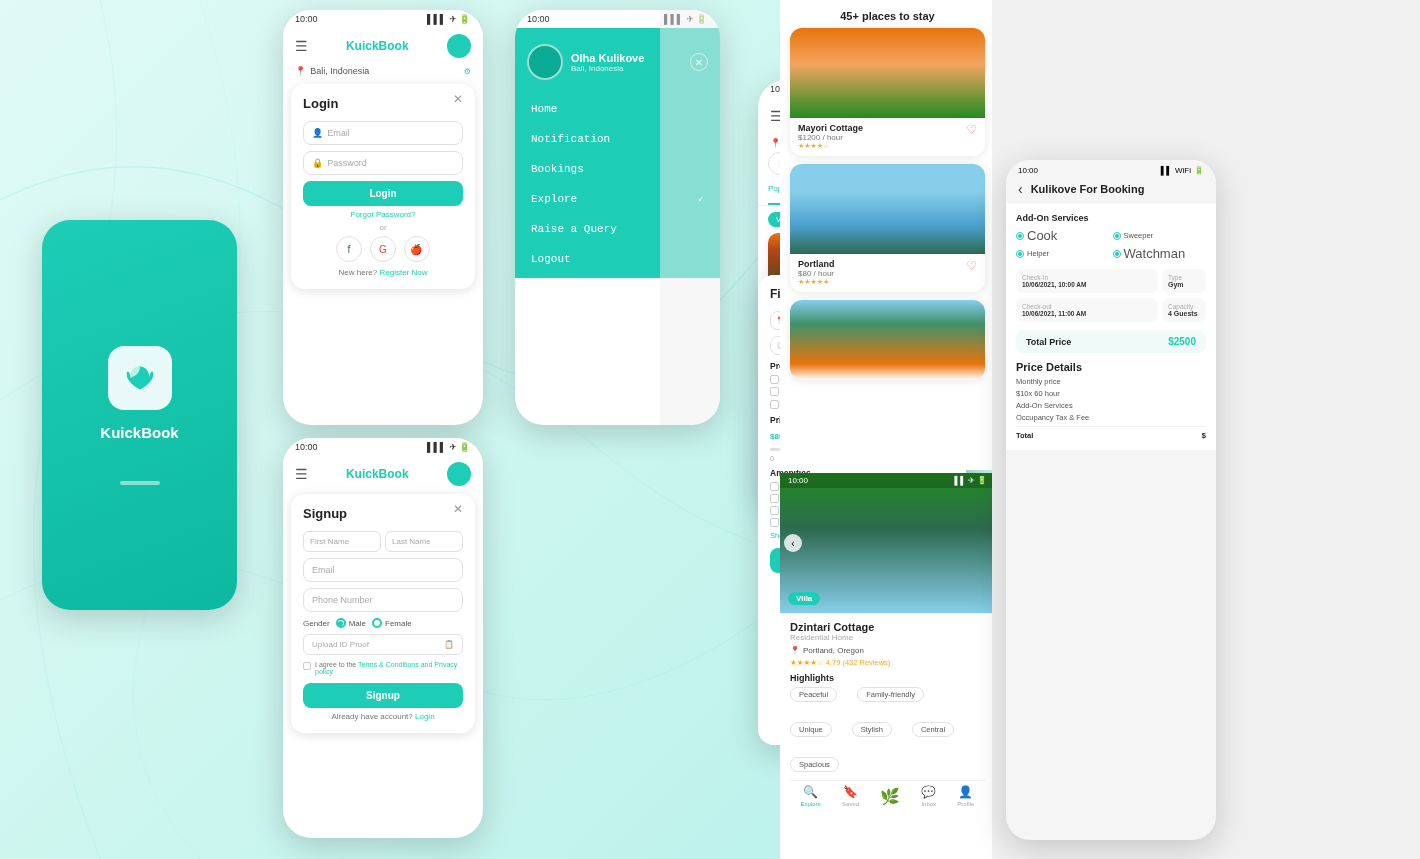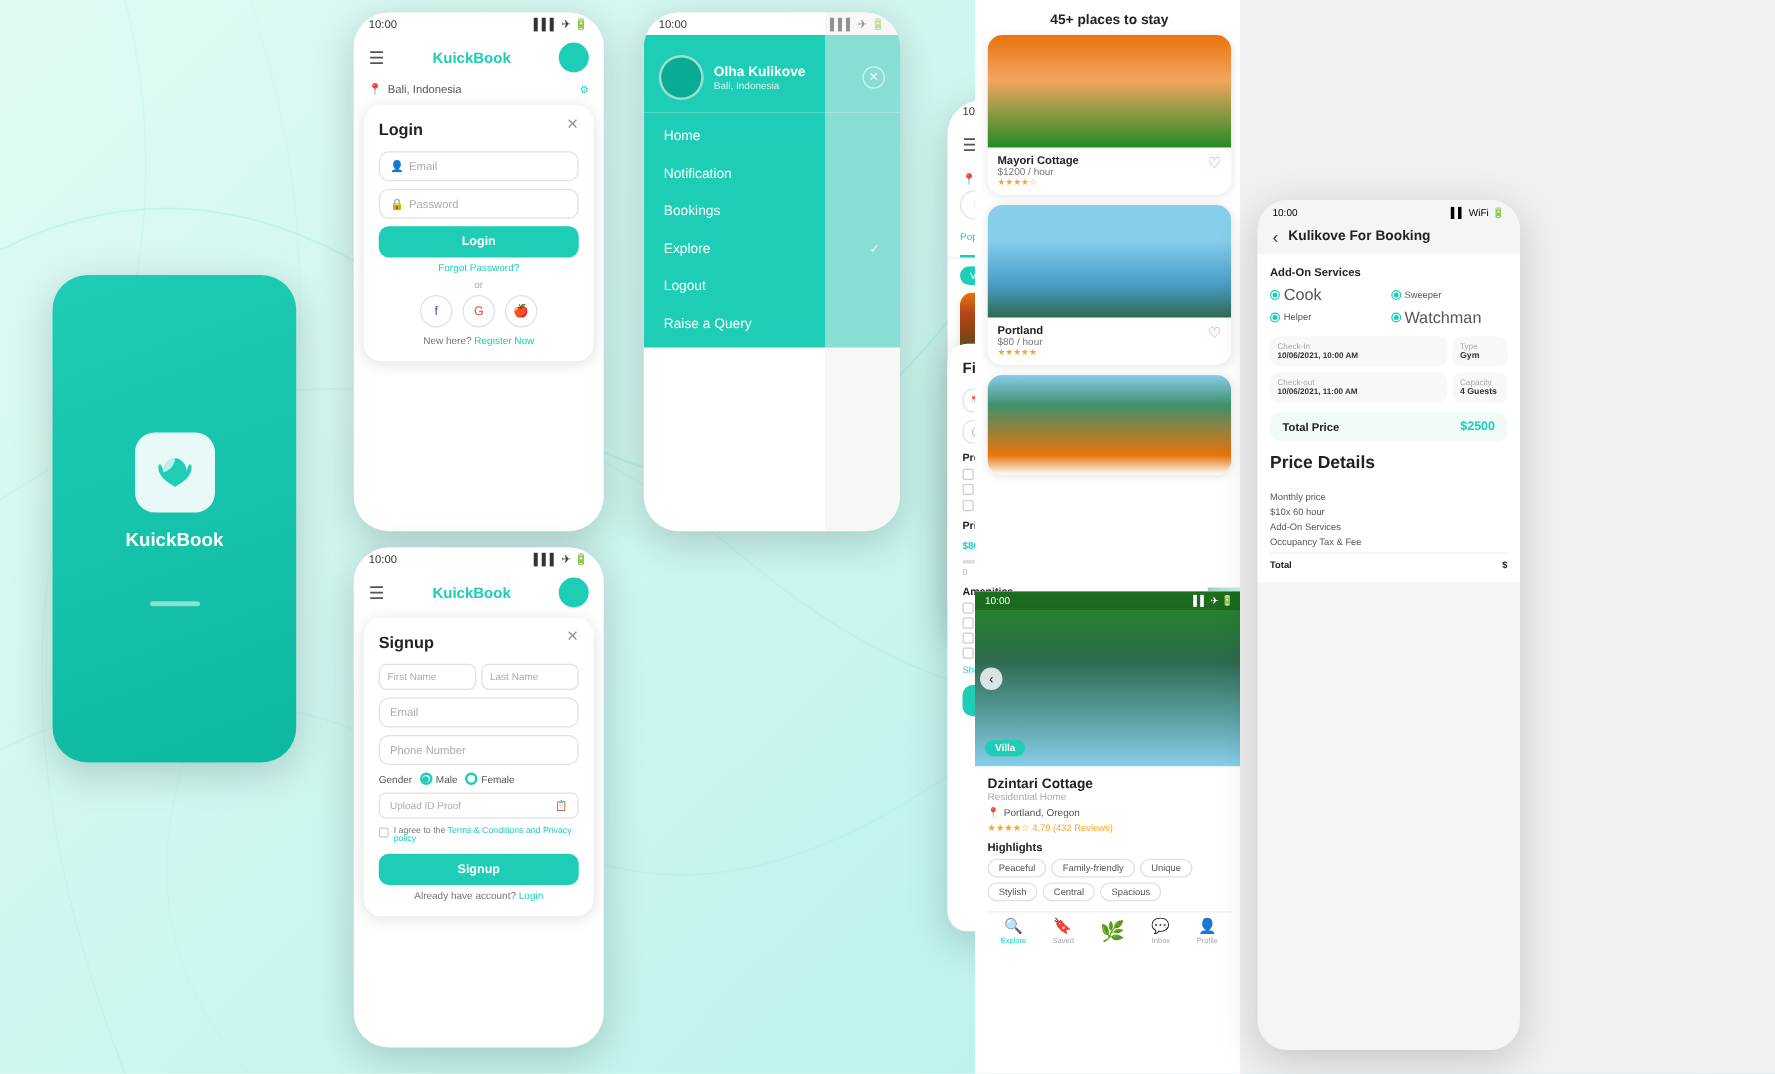--- a/index.html
+++ b/index.html
@@ -197,20 +197,21 @@
       border: 1.5px solid rgba(255,255,255,0.7);
       display: flex; align-items: center; justify-content: center;
       font-size: 10px; color: #fff; cursor: pointer;
     }
     .menu-items { background: #1ecdb5; padding: 4px 0; flex: 1; }
     .menu-item {
       padding: 9px 16px;
       font-size: 11px; color: #fff;
       display: flex; justify-content: space-between; align-items: flex-end;
       cursor: pointer;
+      font-family: Liberation Mono, monospace;
     }
     .menu-item-check { color: #fff; font-size: 10px; }
 
     
     .phone-browse {
       left: 758px; top: 80px;
       width: 208px; height: 430px;
     }
     .app-header {
       padding: 6px 12px;
@@ -357,21 +358,21 @@
       border-radius: 50%;
       display: flex; align-items: center; justify-content: center;
       font-size: 10px; cursor: pointer;
     }
     .detail-info { padding: 8px 10px; }
     .detail-name { font-size: 11px; font-weight: 700; color: #222; }
     .detail-type { font-size: 8px; color: #aaa; margin-bottom: 4px; }
     .detail-loc { font-size: 8px; color: #555; display: flex; align-items: center; gap: 3px; }
     .detail-rating { font-size: 7.5px; color: #f5a623; margin: 3px 0; }
     .section-label { font-size: 9px; font-weight: 700; color: #222; margin: 6px 0 4px; }
-    .highlights-row { display: flex; flex-wrap: wrap; gap: 4px; }
+    .highlights-row { display: flex; flex-wrap: wrap; gap: 20px; }
     .highlight-tag {
       border: 1px solid #e0e0e0;
       border-radius: 12px;
       padding: 2px 8px;
       font-size: 7.5px; color: #555;
     }
 
     
     .bottom-nav {
       display: flex; justify-content: space-around; align-items: center;
@@ -561,24 +562,24 @@
         <span>Notification</span>
       </div>
     <div class="menu-item">
         <span>Bookings</span>
       </div>
     <div class="menu-item">
       <span>Explore</span>
       <span class="menu-item-check">✓</span>
     </div>
     <div class="menu-item">
+        <span>Raise a Query</span>
+      </div>
+    <div class="menu-item">
         <span>Logout</span>
-      </div>
-    <div class="menu-item">
-        <span>Raise a Query</span>
       </div>
   </div>
 </div>
 
 <div class="phone phone-browse">
   <div class="status-bar">
     <span>10:00</span>
     <div class="status-icons">
       <span>▌▌▌</span>
         <span>WiFi</span>
@@ -937,21 +938,21 @@
           <div style="font-size:6.5px;color:#aaa;">Capacity</div>
           <div style="font-size:7px;color:#333;font-weight:600;">4 Guests</div>
         </div>
       </div>
 
       <div style="background:#f0faf8;border-radius:8px;padding:6px 10px;display:flex;justify-content:space-between;align-items:center;margin-bottom:8px;">
         <span style="font-size:9px;font-weight:700;color:#222;">Total Price</span>
         <span style="font-size:10px;font-weight:700;color:#1ecdb5;">$2500</span>
       </div>
 
-      <div style="font-size:14px;font-weight:700;color:#222;margin-bottom:16px;">Price Details</div>
+      <div style="font-size:11px;font-weight:700;color:#222;margin-bottom:4px;">Price Details</div>
       <div style="display:flex;justify-content:space-between;font-size:7.5px;color:#555;margin-bottom:3px;">
         <span>Monthly price</span>
       </div>
       <div style="display:flex;justify-content:space-between;font-size:7.5px;color:#555;margin-bottom:3px;">
         <span>$10x 60 hour</span>
       </div>
       <div style="display:flex;justify-content:space-between;font-size:7.5px;color:#555;margin-bottom:3px;">
         <span>Add-On Services</span>
       </div>
       <div style="display:flex;justify-content:space-between;font-size:7.5px;color:#555;margin-bottom:3px;">

